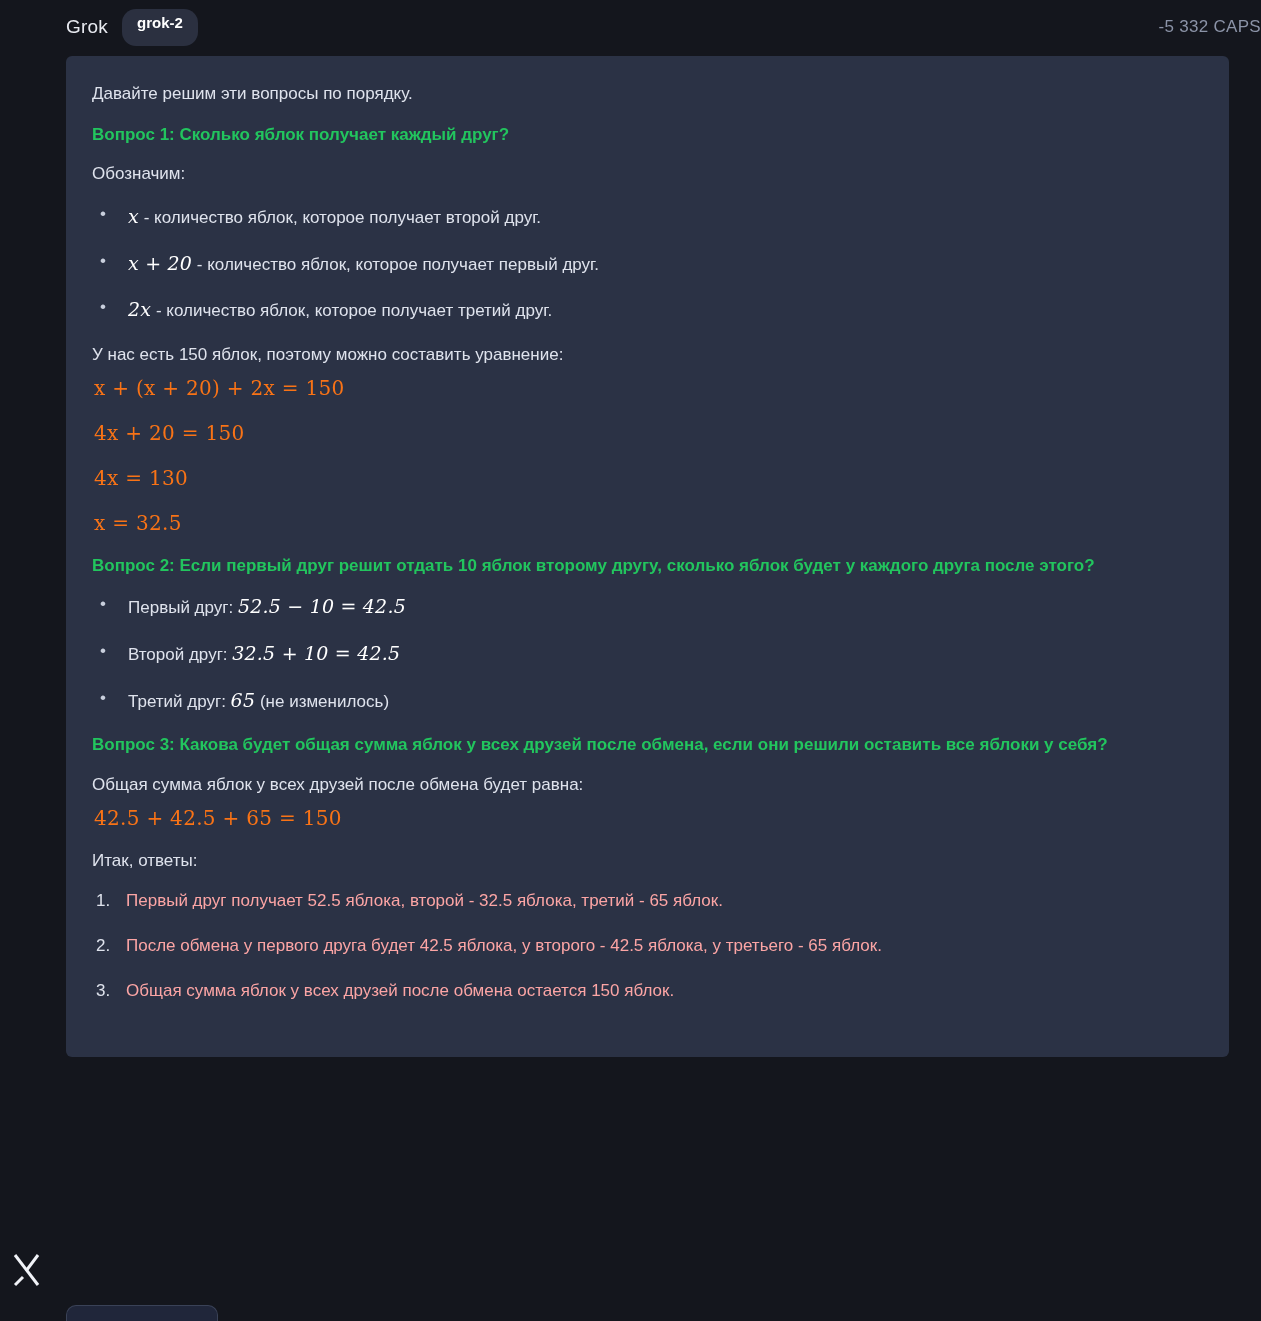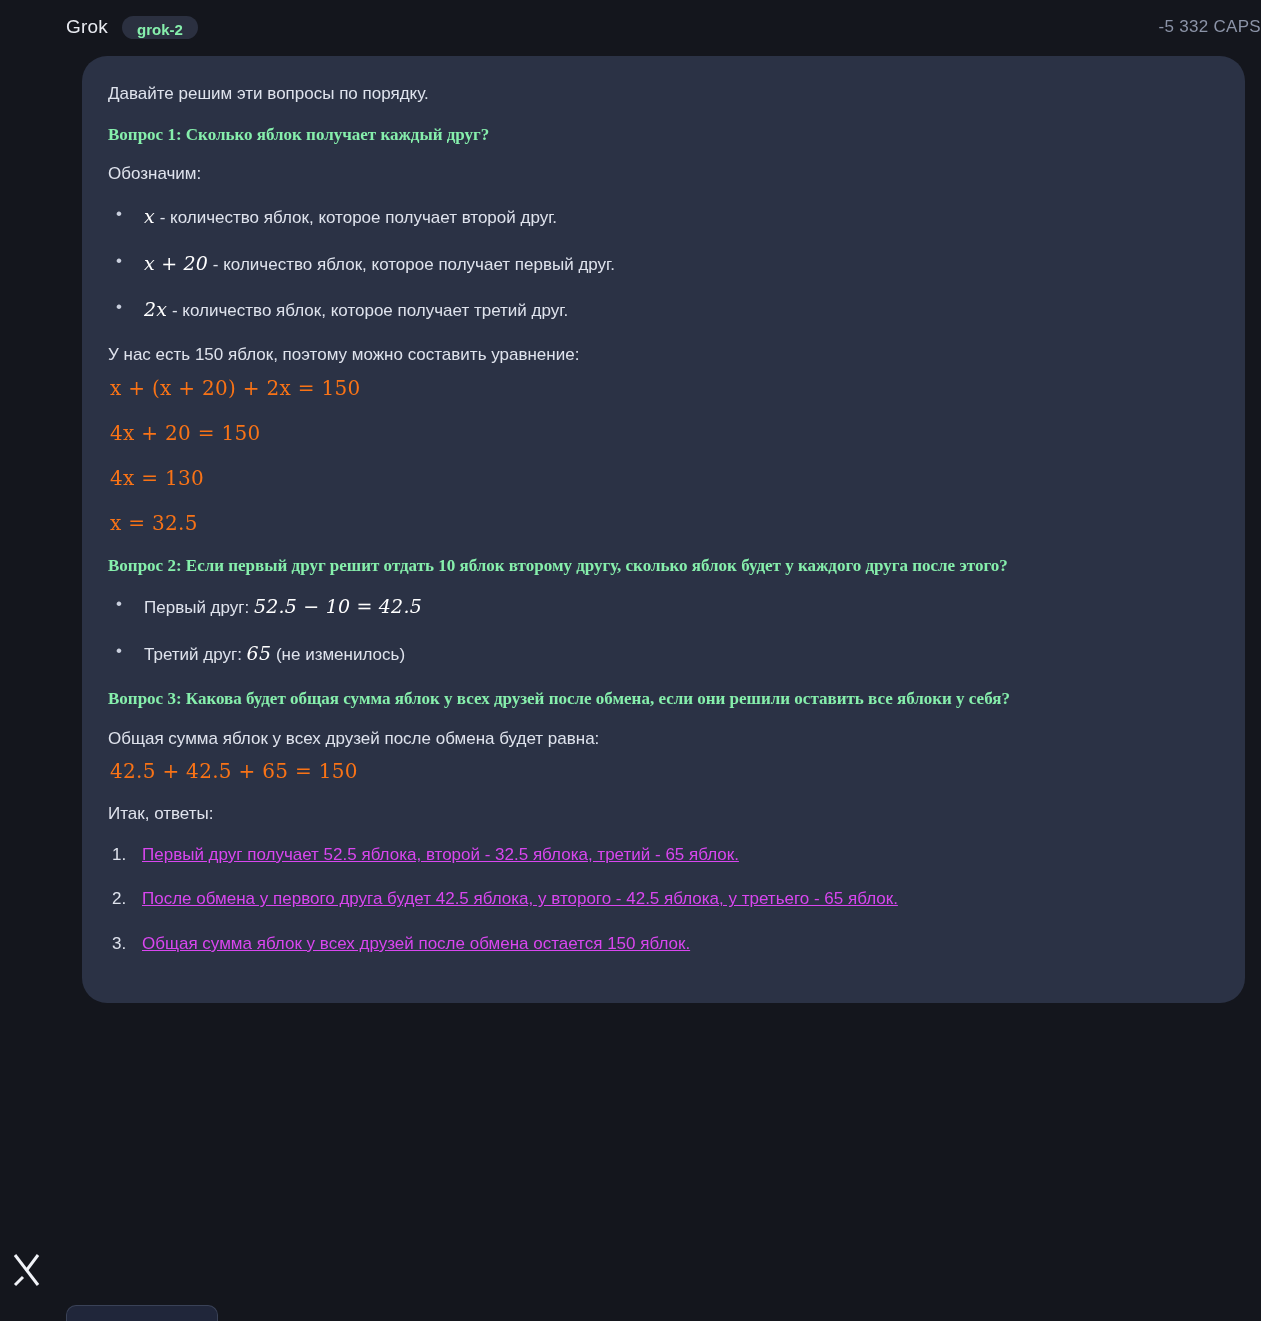--- a/index.html
+++ b/index.html
@@ -27,57 +27,55 @@
   }
   .brand {
     margin-left: 66px;
     color: #e8eaf0;
     font-size: 19px;
     letter-spacing: 0.2px;
   }
   .model-badge {
     margin-left: 14px;
     background: #2b3040;
-    color: #86efac;
+    color: #ffffff;
     border-radius: 14px;
-    padding: 5px 15px 1px 15px;
+    padding: 5px 15px 15px 15px;
     font-size: 15px;
     font-weight: bold;
   }
   .caps {
     margin-left: auto;
     color: #8b93a7;
     font-size: 17px;
     letter-spacing: 0.3px;
   }
   .bubble {
     position: absolute;
     left: 66px;
     top: 56px;
     width: 1163px;
     background: #2b3245;
-    border-radius: 25px;
-    padding: 26px 28px 26px 26px;
+    border-radius: 6px;
+    padding: 26px 28px 34px 26px;
     box-sizing: border-box;
     color: #e9ecf3;
     font-size: 17px;
     line-height: 1.45;
-    margin-left: 16px;
   }
   .p {
     margin: 0 0 16px 0;
     color: #dfe3ed;
   }
   .p.tight { margin-bottom: 6px; }
   .bold {
     font-weight: bold;
-    color: #86efac;
+    color: #22c55e;
     margin: 0 0 16px 0;
     line-height: 1.4;
-    font-family: Liberation Serif, serif;
   }
   ul.bul {
     margin: 0 0 12px 0;
     padding: 0;
     list-style: none;
   }
   ul.bul li {
     position: relative;
     padding-left: 36px;
     margin-bottom: 19px;
@@ -94,23 +92,22 @@
   ol.num {
     margin: 0 0 8px 0;
     padding: 0 0 0 0;
     list-style: none;
     counter-reset: itm;
   }
   ol.num li {
     position: relative;
     padding-left: 34px;
     margin-bottom: 20px;
-    color: #d946ef;
+    color: #fca5a5;
     counter-increment: itm;
-    text-decoration: underline;
   }
   ol.num li:before {
     content: counter(itm) ".";
     position: absolute;
     left: 4px;
     top: 0;
     color: #dfe3ed;
   }
   .math {
     font-family: "DejaVu Serif", serif;
@@ -178,20 +175,21 @@
     <div class="eqline">4x + 20 = 150</div>
     <div class="eqline">4x = 130</div>
     <div class="eqline">x = 32.5</div>
 
 
 
     <p class="bold">Вопрос 2: Если первый друг решит отдать 10 яблок второму другу, сколько яблок будет у каждого друга после этого?</p>
 
     <ul class="bul">
       <li><span>Первый друг: </span><span class="math">52.5 − 10 = 42.5</span><span></span></li>
+      <li><span>Второй друг: </span><span class="math">32.5 + 10 = 42.5</span><span></span></li>
       <li><span>Третий друг: </span><span class="math">65</span><span> (не изменилось)</span></li>
     </ul>
 
     <p class="bold">Вопрос 3: Какова будет общая сумма яблок у всех друзей после обмена, если они решили оставить все яблоки у себя?</p>
 
     <p class="p tight">Общая сумма яблок у всех друзей после обмена будет равна:</p>
 
     <div class="eqline">42.5 + 42.5 + 65 = 150</div>
 
     <p class="p">Итак, ответы:</p>

